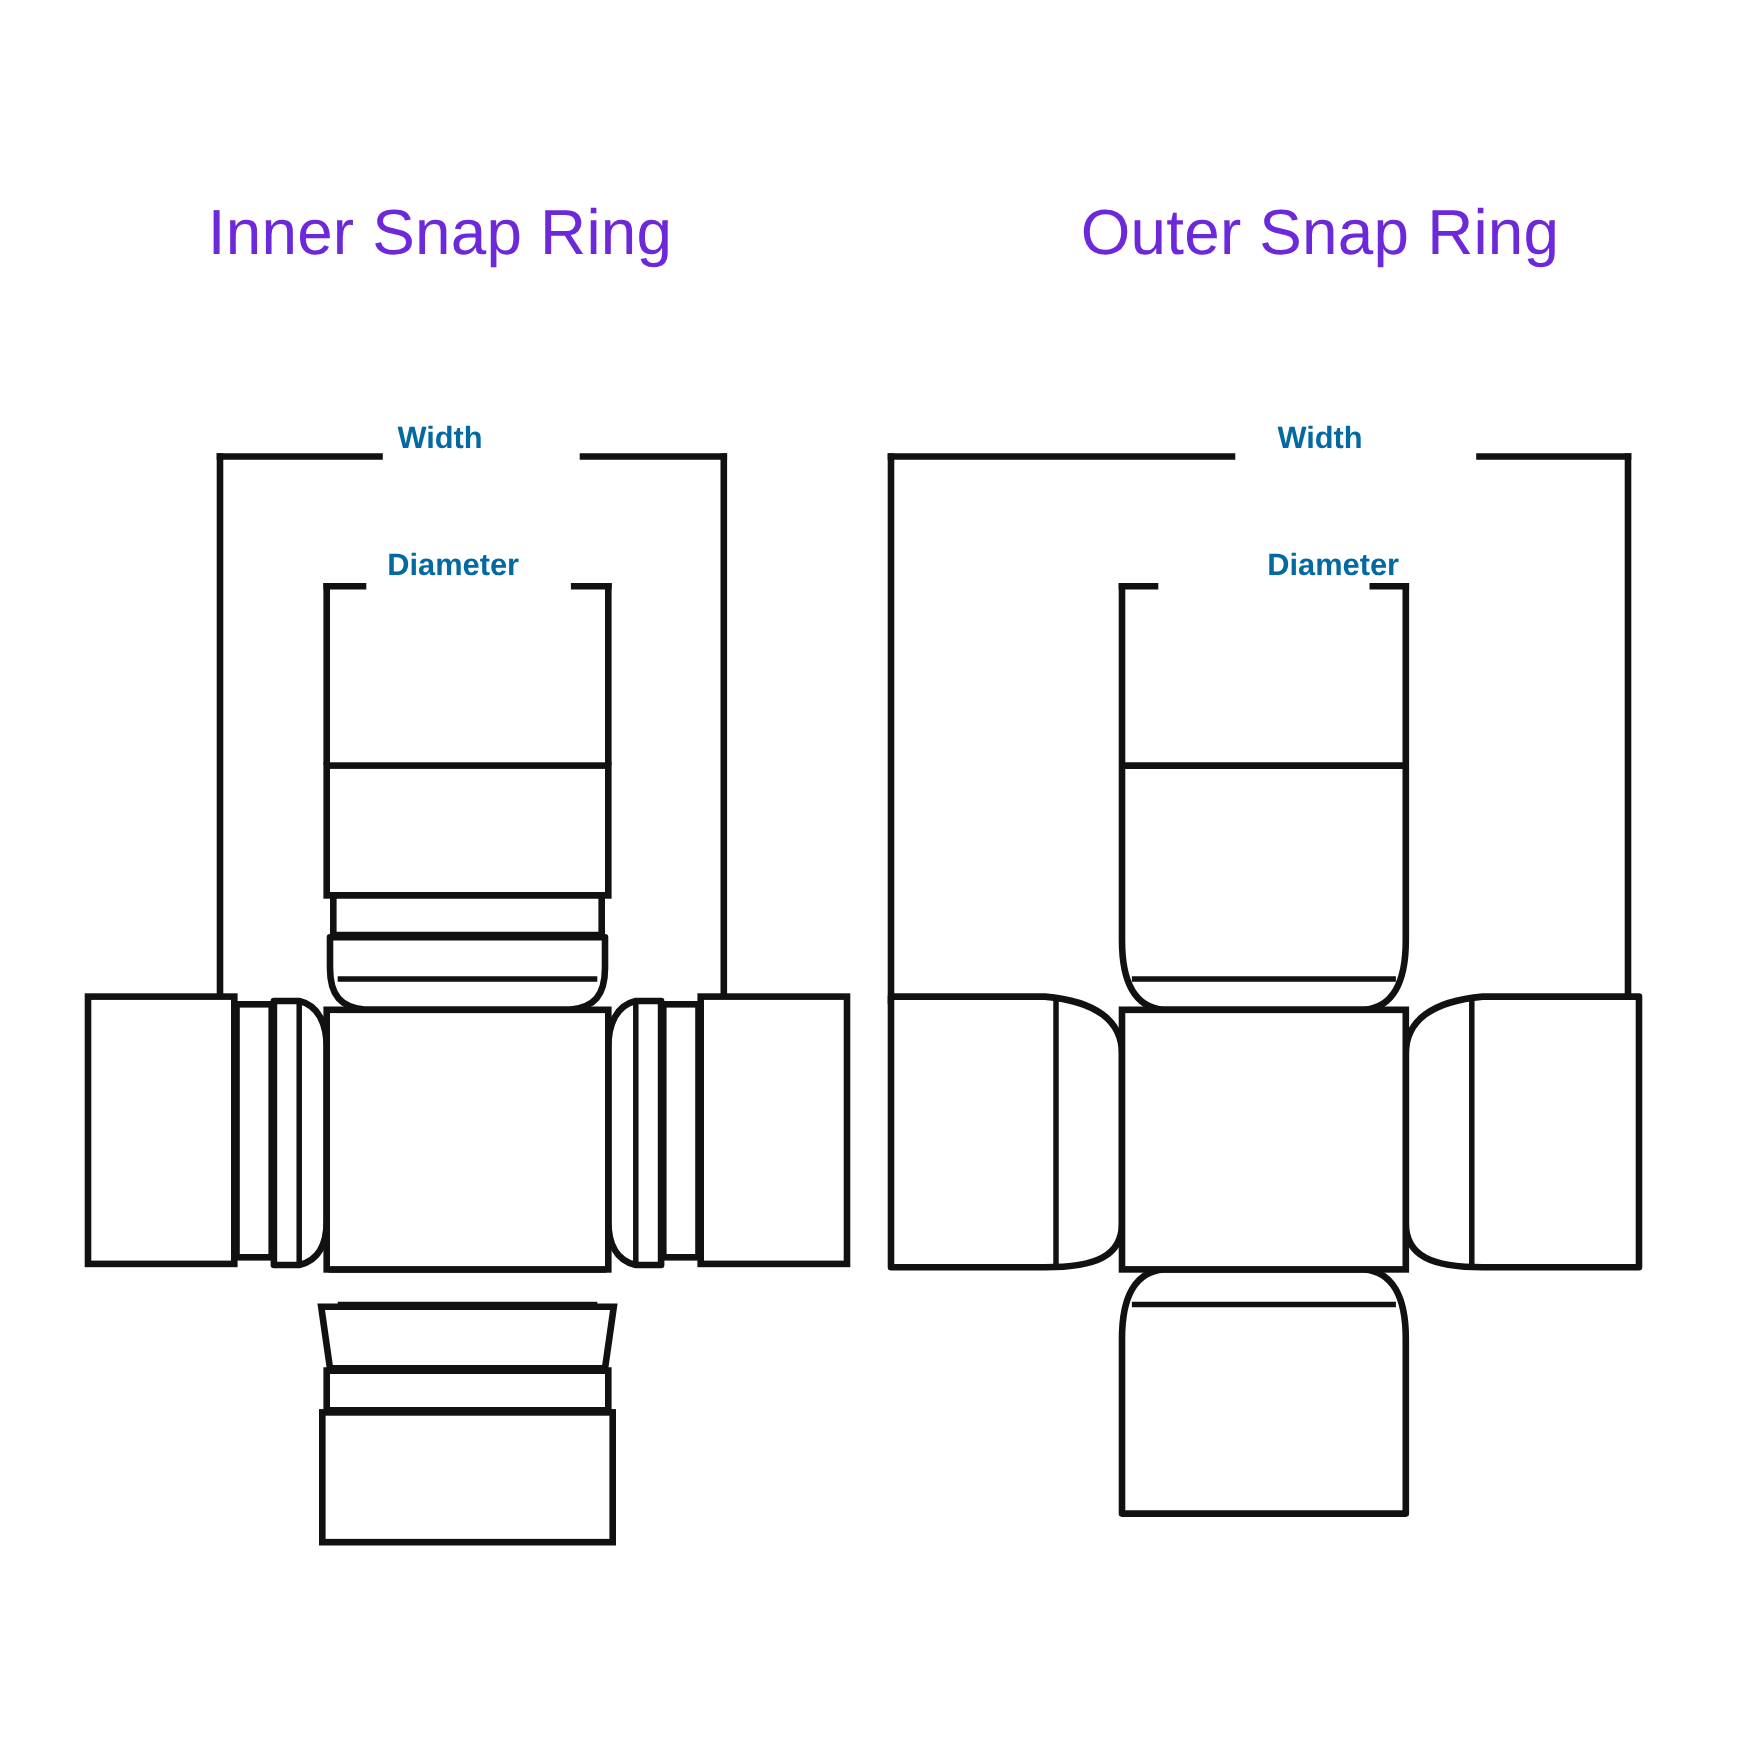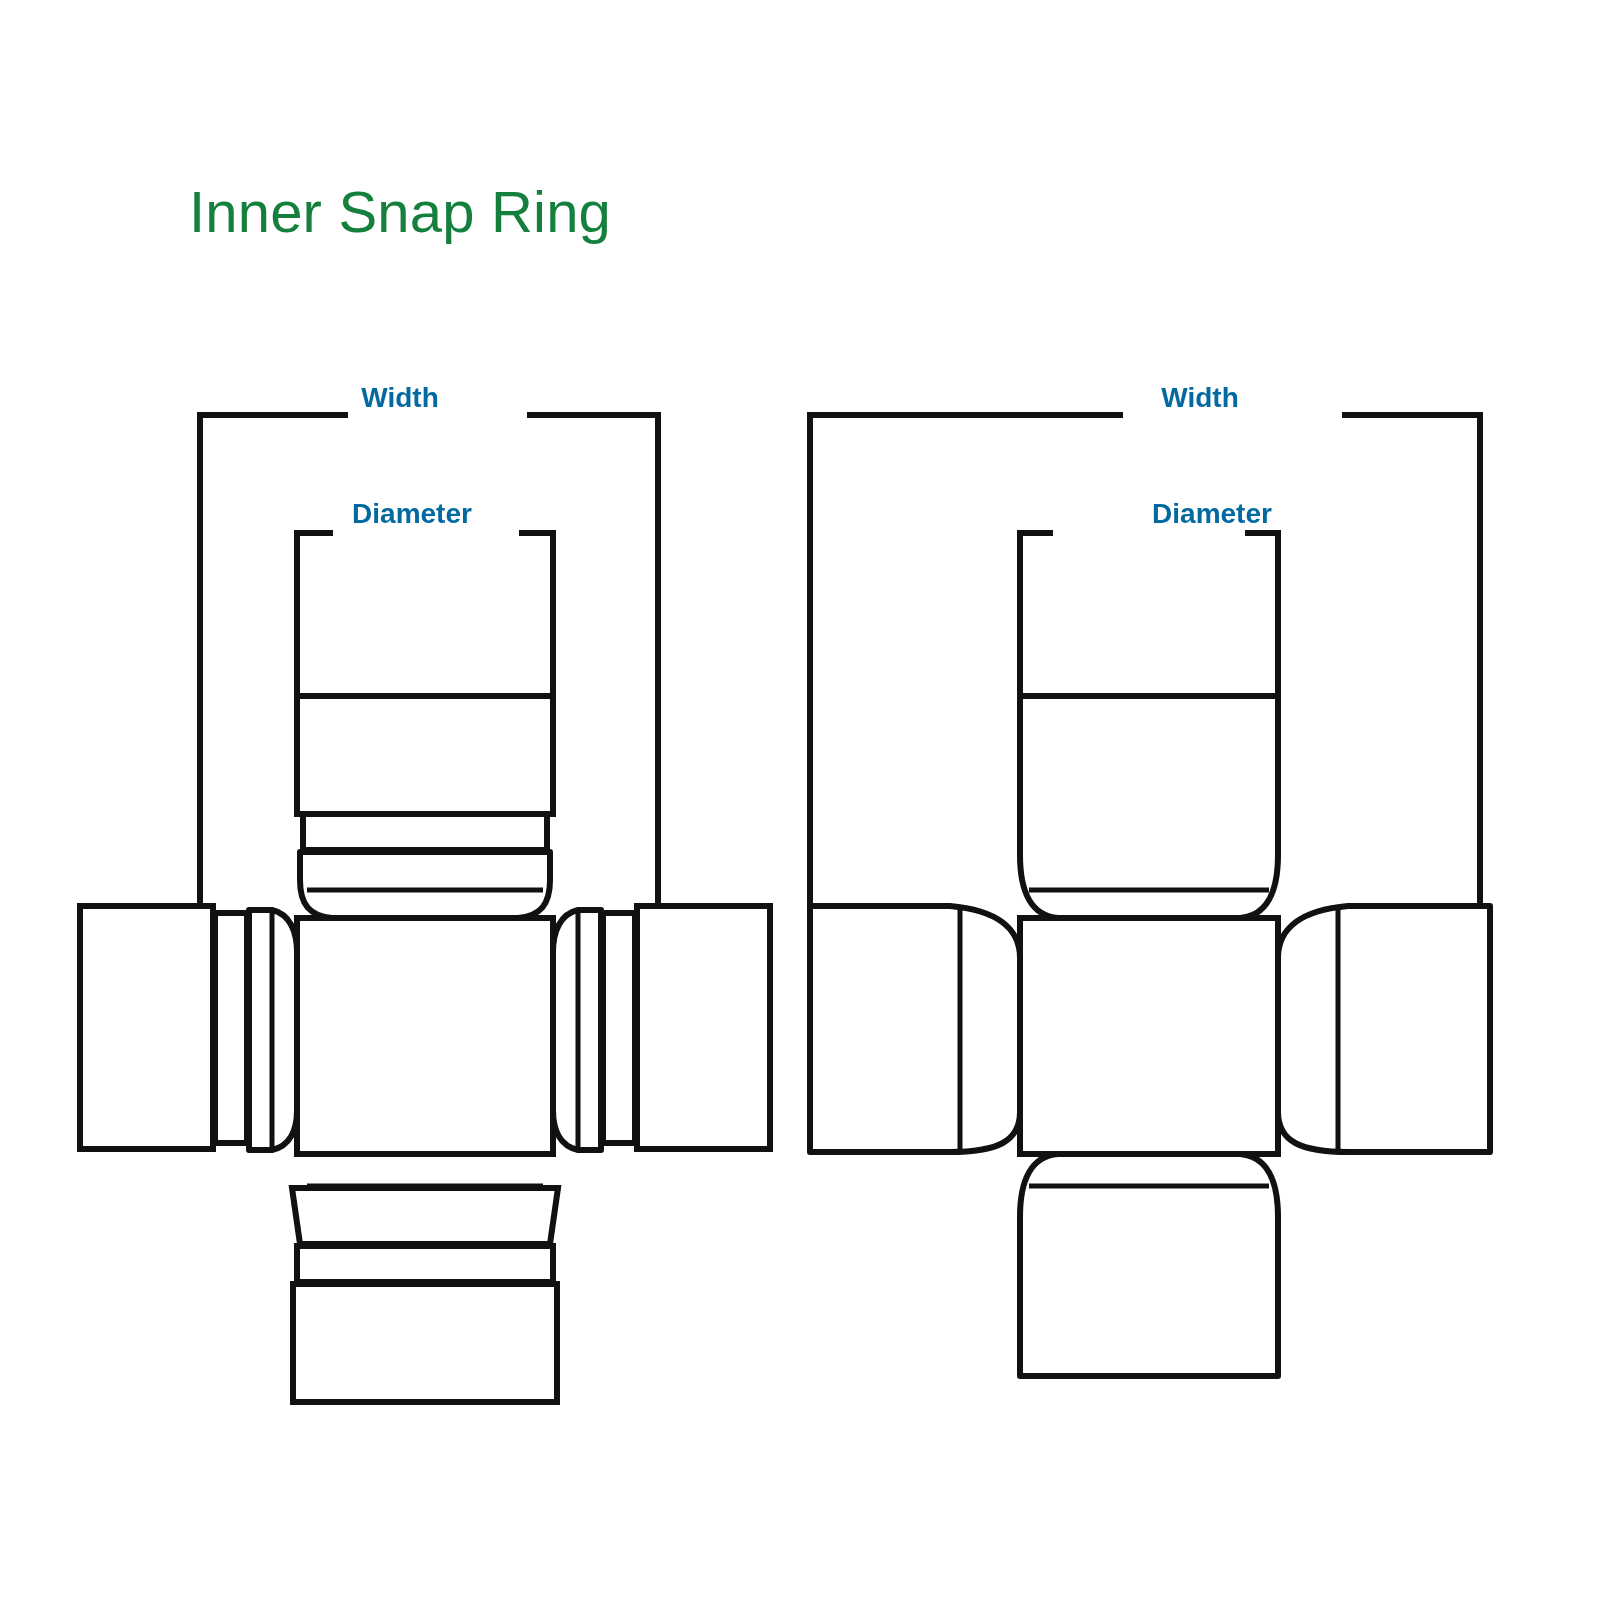--- a/index.html
+++ b/index.html
@@ -31,21 +31,21 @@
 
   .panel-title {
     position: absolute;
     top: 178px;
     left: 0;
     width: 800px;
     text-align: center;
     font-size: 58px;
     font-weight: 400;
     letter-spacing: 0.2px;
-    color: #15803d;
+    color: #6d28d9;
     white-space: nowrap;
   }
 
   .dim-label {
     position: absolute;
     font-size: 28px;
     font-weight: 700;
     color: #0369a1;
     white-space: nowrap;
     text-align: center;
@@ -192,20 +192,21 @@
 
       <g>
         <rect class="face" x="297" y="918" width="256" height="236"></rect>
       </g>
 
     </svg>
   </div>
 
   <div class="panel" id="panel-right">
 
+    <div class="panel-title">Outer Snap Ring</div>
 
     <div class="dim-label dim-width-label">Width</div>
 
     <div class="dim-label dim-diameter-label">Diameter</div>
 
     <svg class="drawing" viewBox="0 0 800 1600">
 
       <g>
         <path class="ln" d="M 10 415 L 10 910"></path>
         <path class="ln" d="M 10 415 L 320 415"></path>

